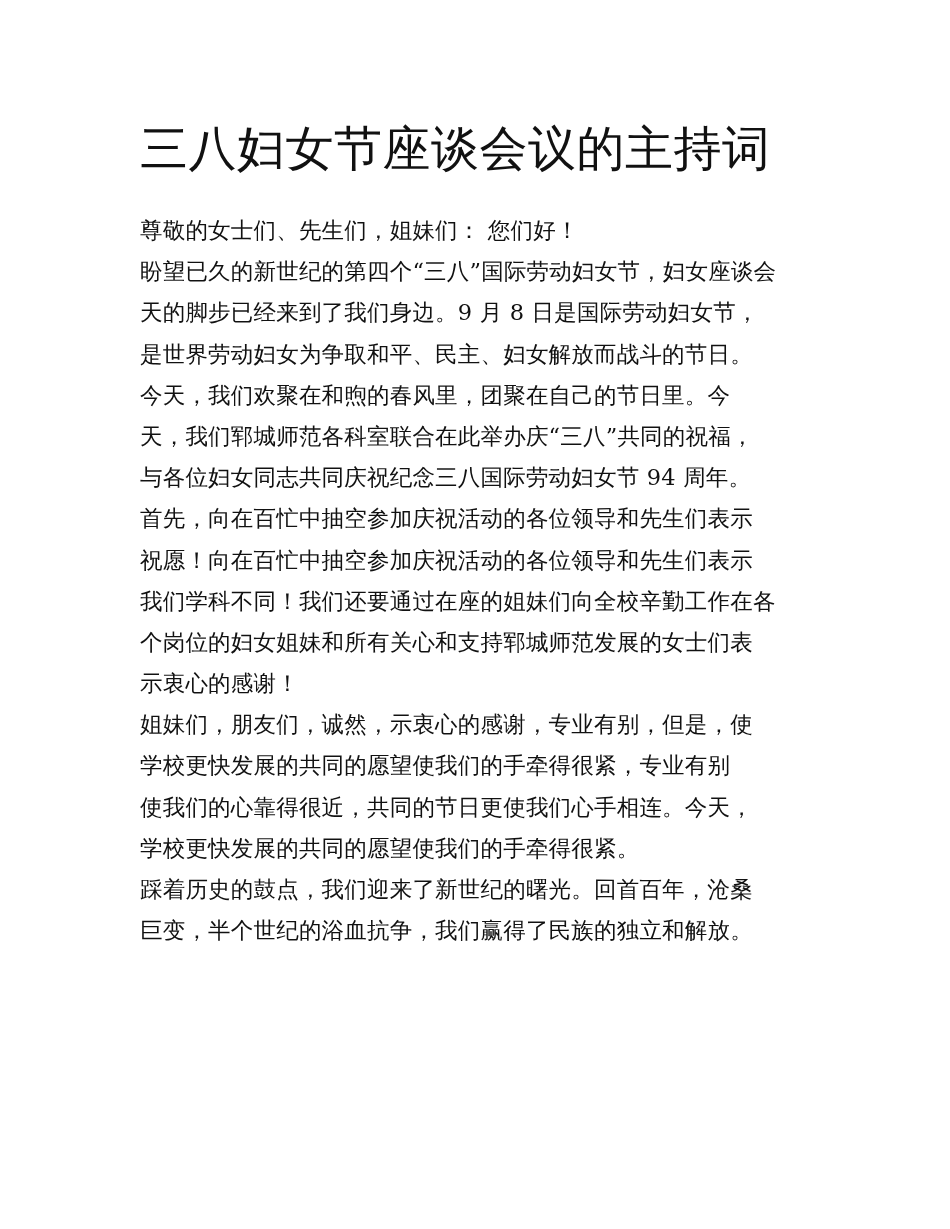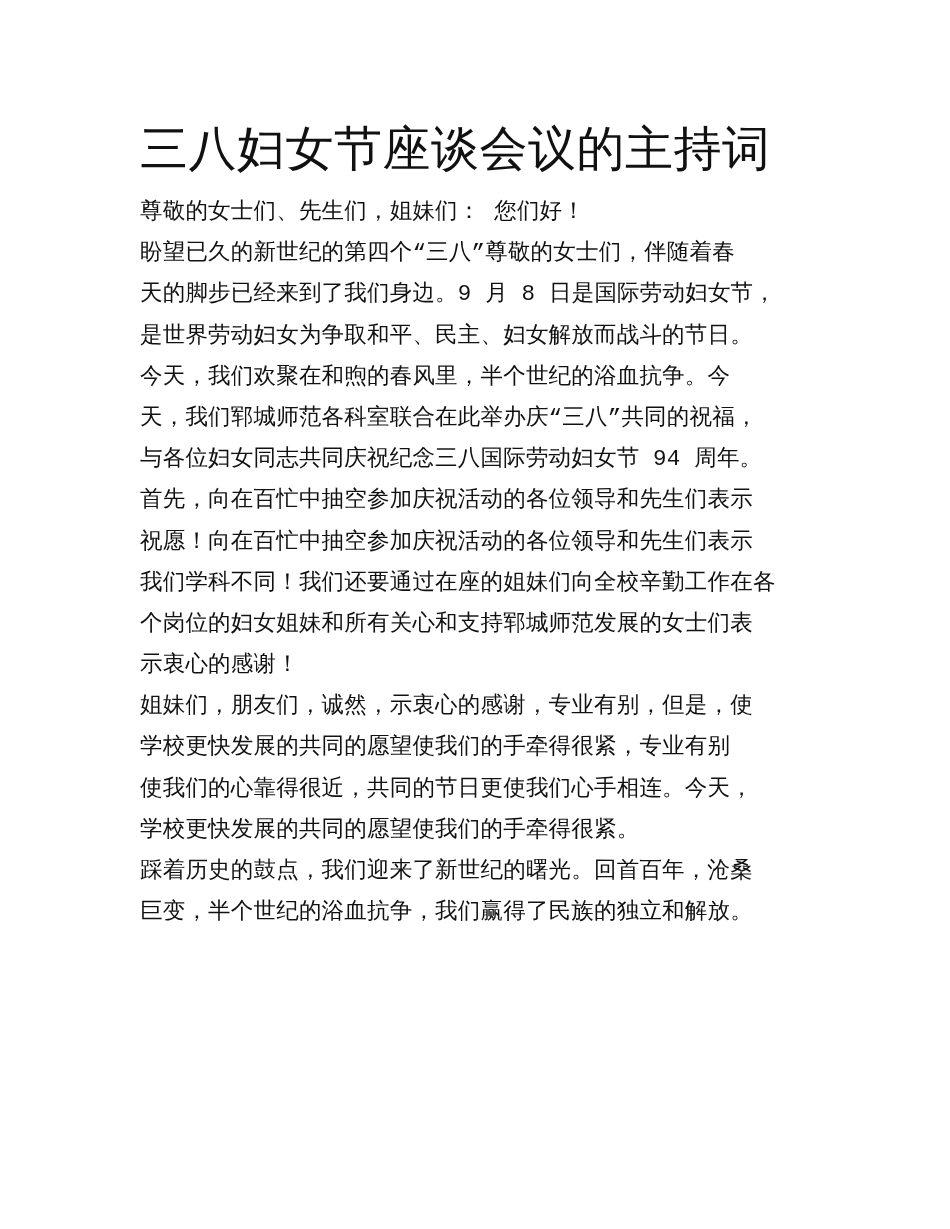--- a/index.html
+++ b/index.html
@@ -31,45 +31,44 @@
       font-size: 48px;
       line-height: 64px;
       font-weight: normal;
       letter-spacing: 0.5px;
       white-space: nowrap;
       margin: 0;
     }
     .body-text {
       position: absolute;
       left: 140px;
-      top: 192px;
+      top: 210px;
       width: 680px;
-      font-family: Liberation Mono, monospace;
     }
     .line {
       display: block;
       height: 41.2px;
       line-height: 41.2px;
       font-size: 22.5px;
       white-space: nowrap;
       letter-spacing: 0.2px;
     }
   </style>
 </head>
 <body>
 
 <div class="page">
   <h1 class="title">三八妇女节座谈会议的主持词</h1>
 
   <div class="body-text">
     <span class="line">尊敬的女士们、先生们，姐妹们： 您们好！</span>
-    <span class="line">盼望已久的新世纪的第四个“三八”尊敬的女士们，伴随着春</span>
+    <span class="line">盼望已久的新世纪的第四个“三八”国际劳动妇女节，妇女座谈会</span>
     <span class="line">天的脚步已经来到了我们身边。9 月 8 日是国际劳动妇女节，</span>
     <span class="line">是世界劳动妇女为争取和平、民主、妇女解放而战斗的节日。</span>
-    <span class="line">今天，我们欢聚在和煦的春风里，半个世纪的浴血抗争。今</span>
+    <span class="line">今天，我们欢聚在和煦的春风里，团聚在自己的节日里。今</span>
     <span class="line">天，我们郓城师范各科室联合在此举办庆“三八”共同的祝福，</span>
     <span class="line">与各位妇女同志共同庆祝纪念三八国际劳动妇女节 94 周年。</span>
     <span class="line">首先，向在百忙中抽空参加庆祝活动的各位领导和先生们表示</span>
     <span class="line">祝愿！向在百忙中抽空参加庆祝活动的各位领导和先生们表示</span>
     <span class="line">我们学科不同！我们还要通过在座的姐妹们向全校辛勤工作在各</span>
     <span class="line">个岗位的妇女姐妹和所有关心和支持郓城师范发展的女士们表</span>
     <span class="line">示衷心的感谢！</span>
     <span class="line">姐妹们，朋友们，诚然，示衷心的感谢，专业有别，但是，使</span>
     <span class="line">学校更快发展的共同的愿望使我们的手牵得很紧，专业有别</span>
     <span class="line">使我们的心靠得很近，共同的节日更使我们心手相连。今天，</span>

